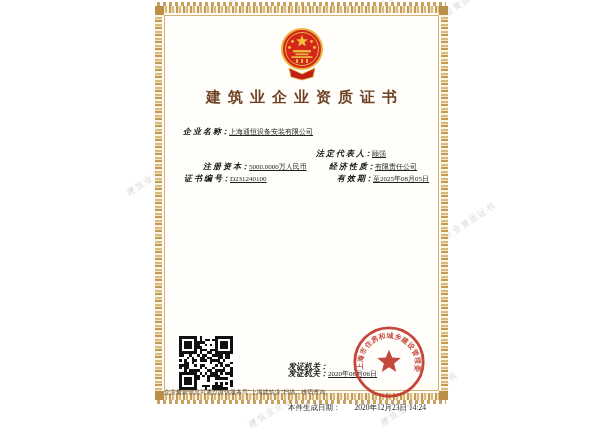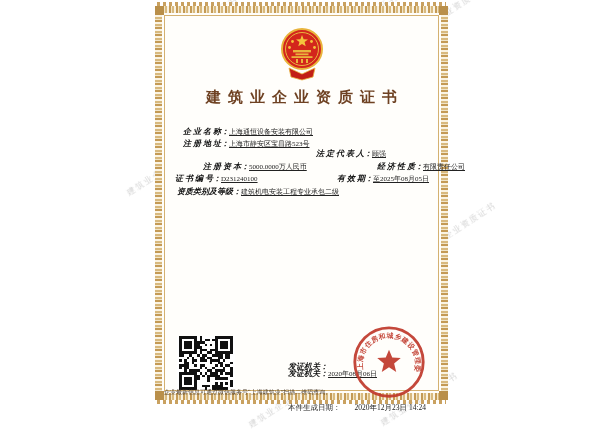--- a/index.html
+++ b/index.html
@@ -37,22 +37,22 @@
   .title{position:absolute;left:0;right:0;top:82px;text-align:center;
       font-weight:bold;font-size:15px;color:#6e4122;letter-spacing:7px;text-indent:7px;}
 
   
   .row{position:absolute;white-space:nowrap;font-size:7.5px;color:#222;}
   .lab{font-weight:bold;font-size:8px;color:#111;font-style:italic;}
   .val{font-size:7px;color:#222;text-decoration:underline;}
   .f-company{left:28px;top:120px;} .f-address{left:28px;top:132px;}
   .f-credit{left:28px;top:143px;display:flex;align-items:center;}
   .credit-lab{display:inline-block;font-weight:bold;font-size:4.6px;line-height:1.2;color:#111;}
-  .f-capital{left:28px;top:155px;margin-left:20px;} .f-certno{left:20px;top:167px;}
-  .f-legal{left:161px;top:142px;} .f-economy{left:174px;top:155px;margin-left:48px;} .f-validity{left:182px;top:167px;}
+  .f-capital{left:28px;top:155px;margin-left:20px;} .f-certno{left:29px;top:167px;}
+  .f-legal{left:161px;top:142px;} .f-economy{left:174px;top:155px;} .f-validity{left:182px;top:167px;}
   .f-category{left:22px;top:180px;}
 
   
   .qr{position:absolute;left:22px;top:330px;background:#fff;}
   .f-issuer{left:133px;top:355px;} .f-approval{left:133px;top:362px;}
   .seal{position:absolute;left:196px;top:318px;opacity:.92;}
   .note{position:absolute;left:9px;top:382px;font-size:6px;color:#4c3d2c;white-space:nowrap;}
 
   
   .gen{position:absolute;left:288px;top:403px;font-size:7.5px;color:#222;white-space:nowrap;text-align:right;}
@@ -102,40 +102,34 @@
       <rect x="22" y="32" width="2" height="4" fill="#e9b43c"></rect>
       <rect x="27" y="32" width="2" height="4" fill="#e9b43c"></rect>
       <path d="M10,41 L23,47 L36,41 L34,50 L23,53 L12,50 Z" fill="#c21f17" stroke="#e9b43c" stroke-width="0.8"></path>
     </svg>
 
     <div class="title">建筑业企业资质证书</div>
 
     <div class="row f-company">
       <span class="lab">企 业 名 称：</span><span class="val">上海通恒设备安装有限公司</span>
     </div>
-    <div class="row f-address">
-      <span class="lab">注 册 地 址：</span><span class="val">上海市静安区宝昌路523号</span>
-    </div>
     <div class="row f-capital">
       <span class="lab">注 册 资 本：</span><span class="val">5000.0000万人民币</span>
     </div>
     <div class="row f-certno">
       <span class="lab">证 书 编 号：</span><span class="val">D231240100</span>
     </div>
     <div class="row f-legal">
       <span class="lab">法 定 代 表 人：</span><span class="val">顾强</span>
     </div>
     <div class="row f-economy">
       <span class="lab">经 济 性 质：</span><span class="val">有限责任公司</span>
     </div>
     <div class="row f-validity">
       <span class="lab">有  效  期：</span><span class="val">至2025年08月05日</span>
-    </div>
-    <div class="row f-category">
-      <span class="lab">资质类别及等级：</span><span class="val">建筑机电安装工程专业承包二级</span>
     </div>
 
     <svg id="qr" class="qr" width="58" height="54" viewBox="0 0 21 21" shape-rendering="crispEdges">
         <rect x="0" y="0" width="7" height="7" fill="#111"></rect>
         <rect x="1" y="1" width="5" height="5" fill="#fff"></rect>
         <rect x="2" y="2" width="3" height="3" fill="#111"></rect>
         <rect x="14" y="0" width="7" height="7" fill="#111"></rect>
         <rect x="15" y="1" width="5" height="5" fill="#fff"></rect>
         <rect x="16" y="2" width="3" height="3" fill="#111"></rect>
         <rect x="0" y="14" width="7" height="7" fill="#111"></rect>

